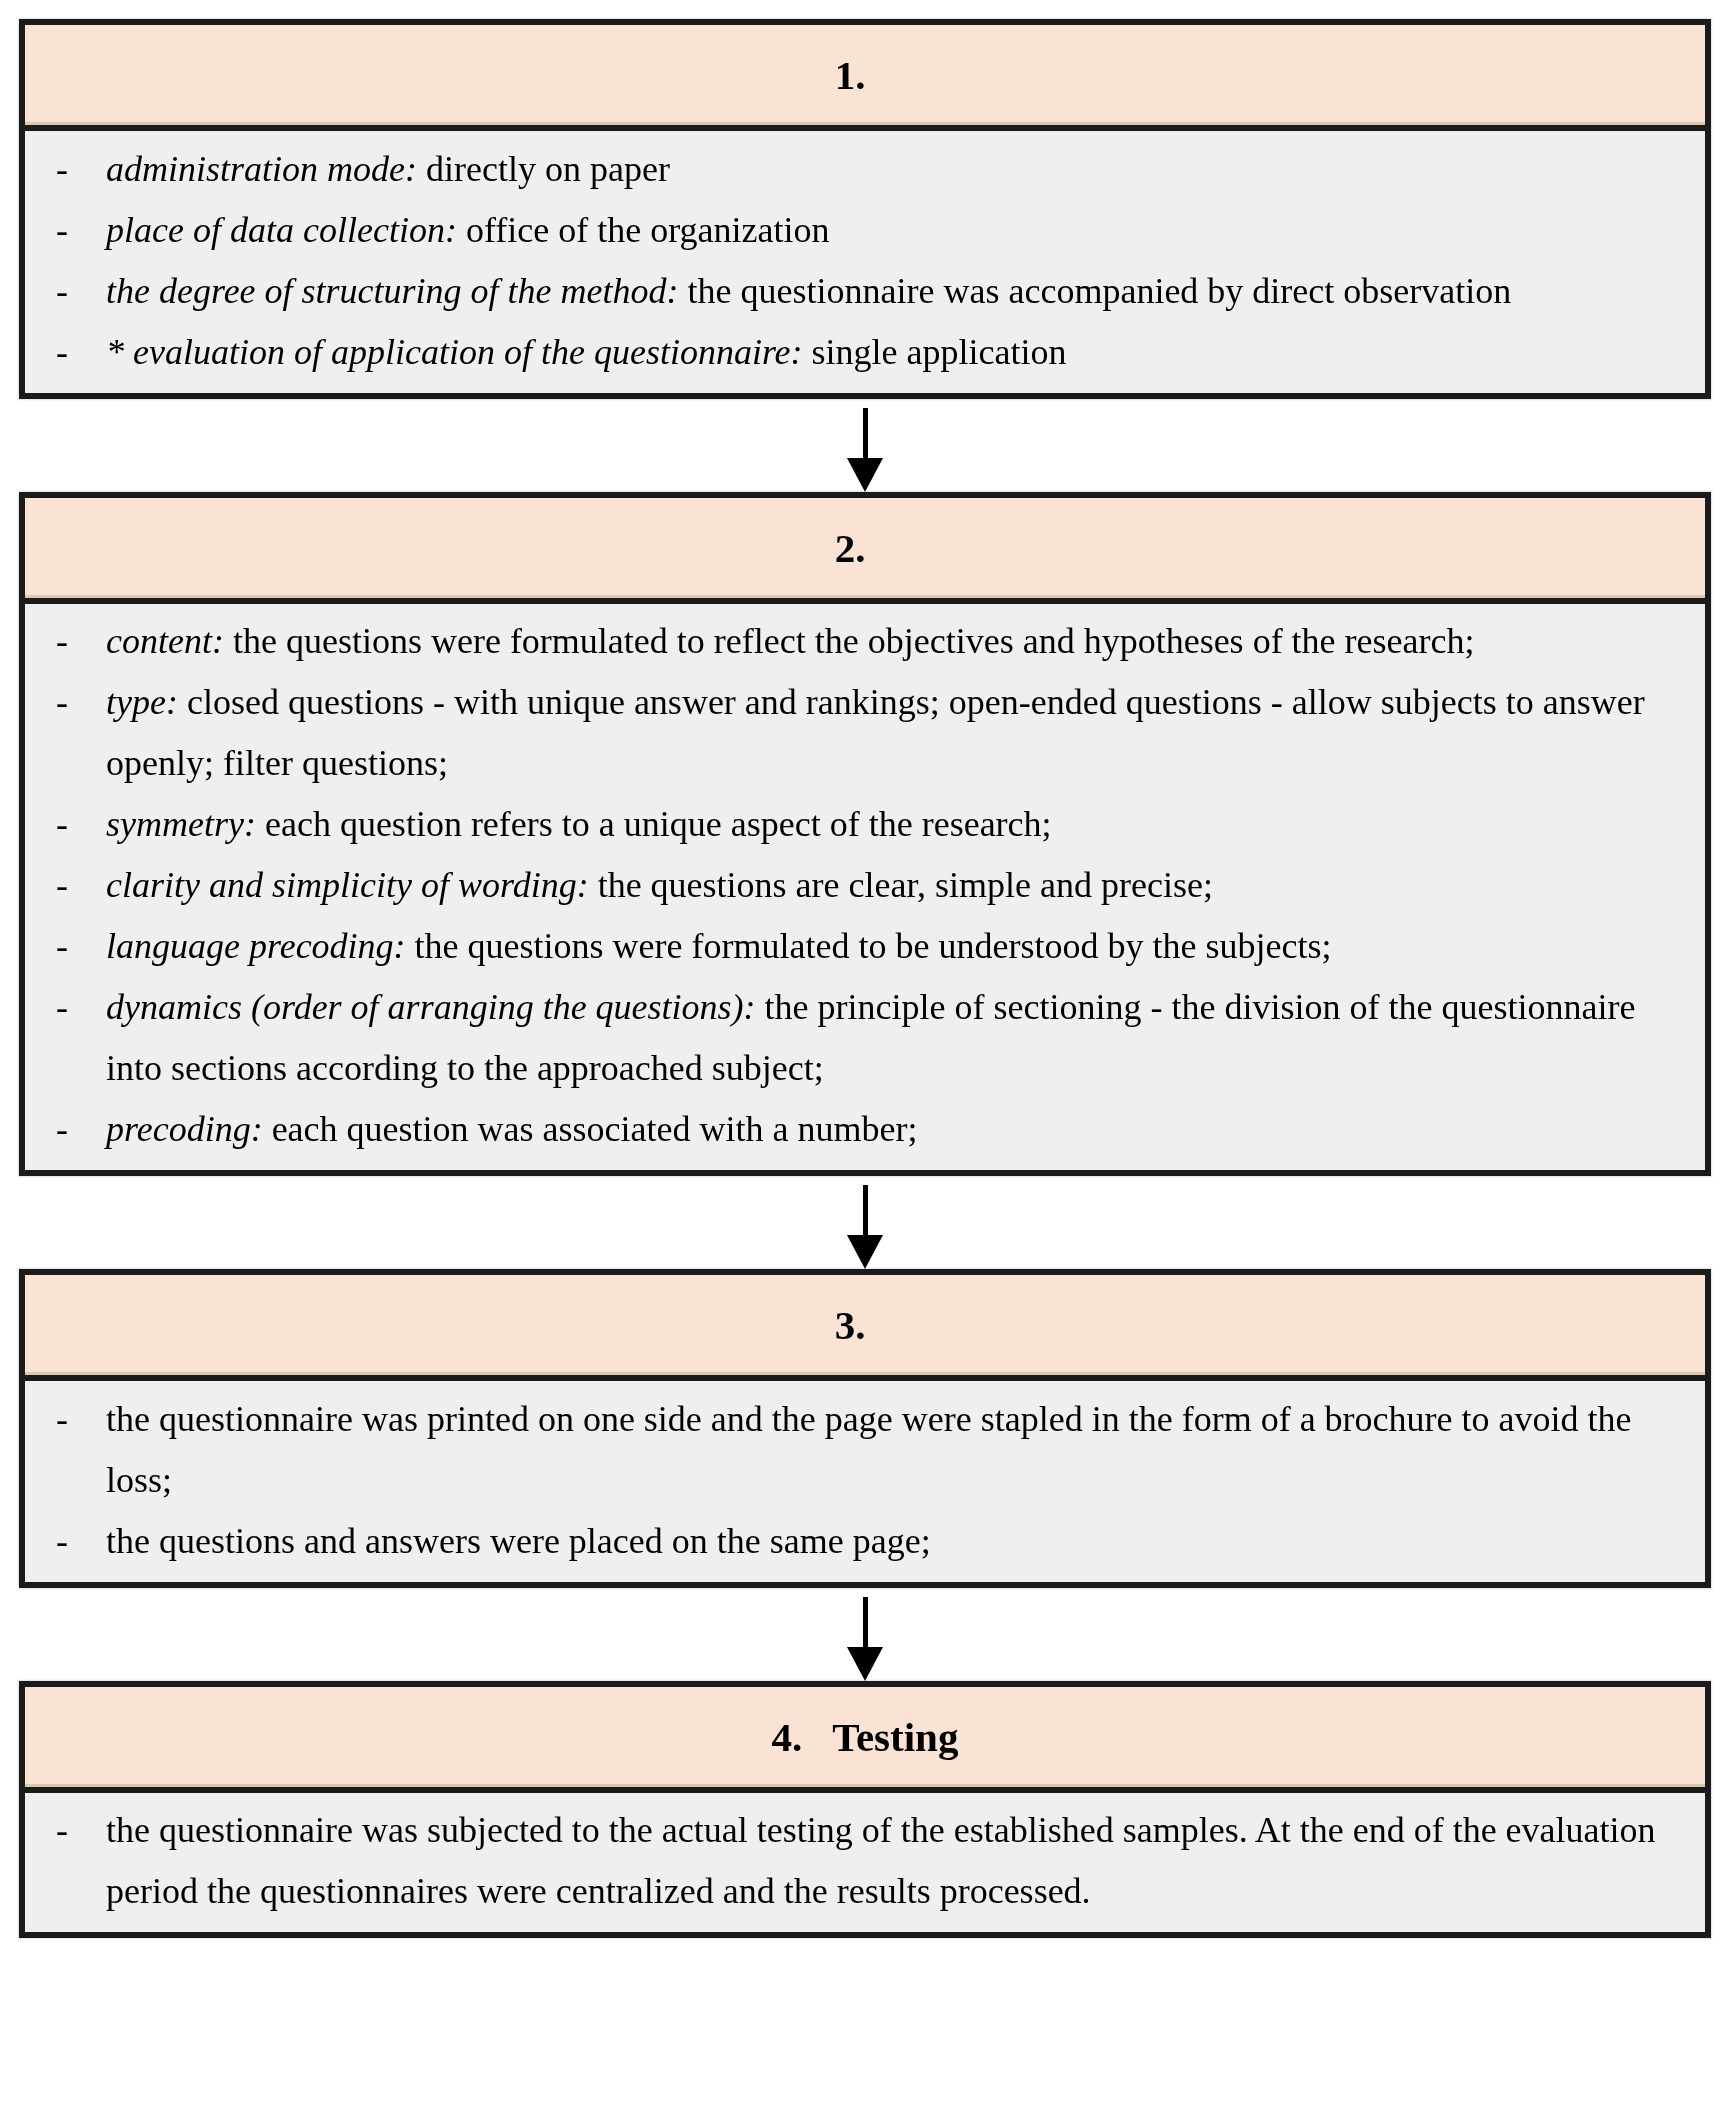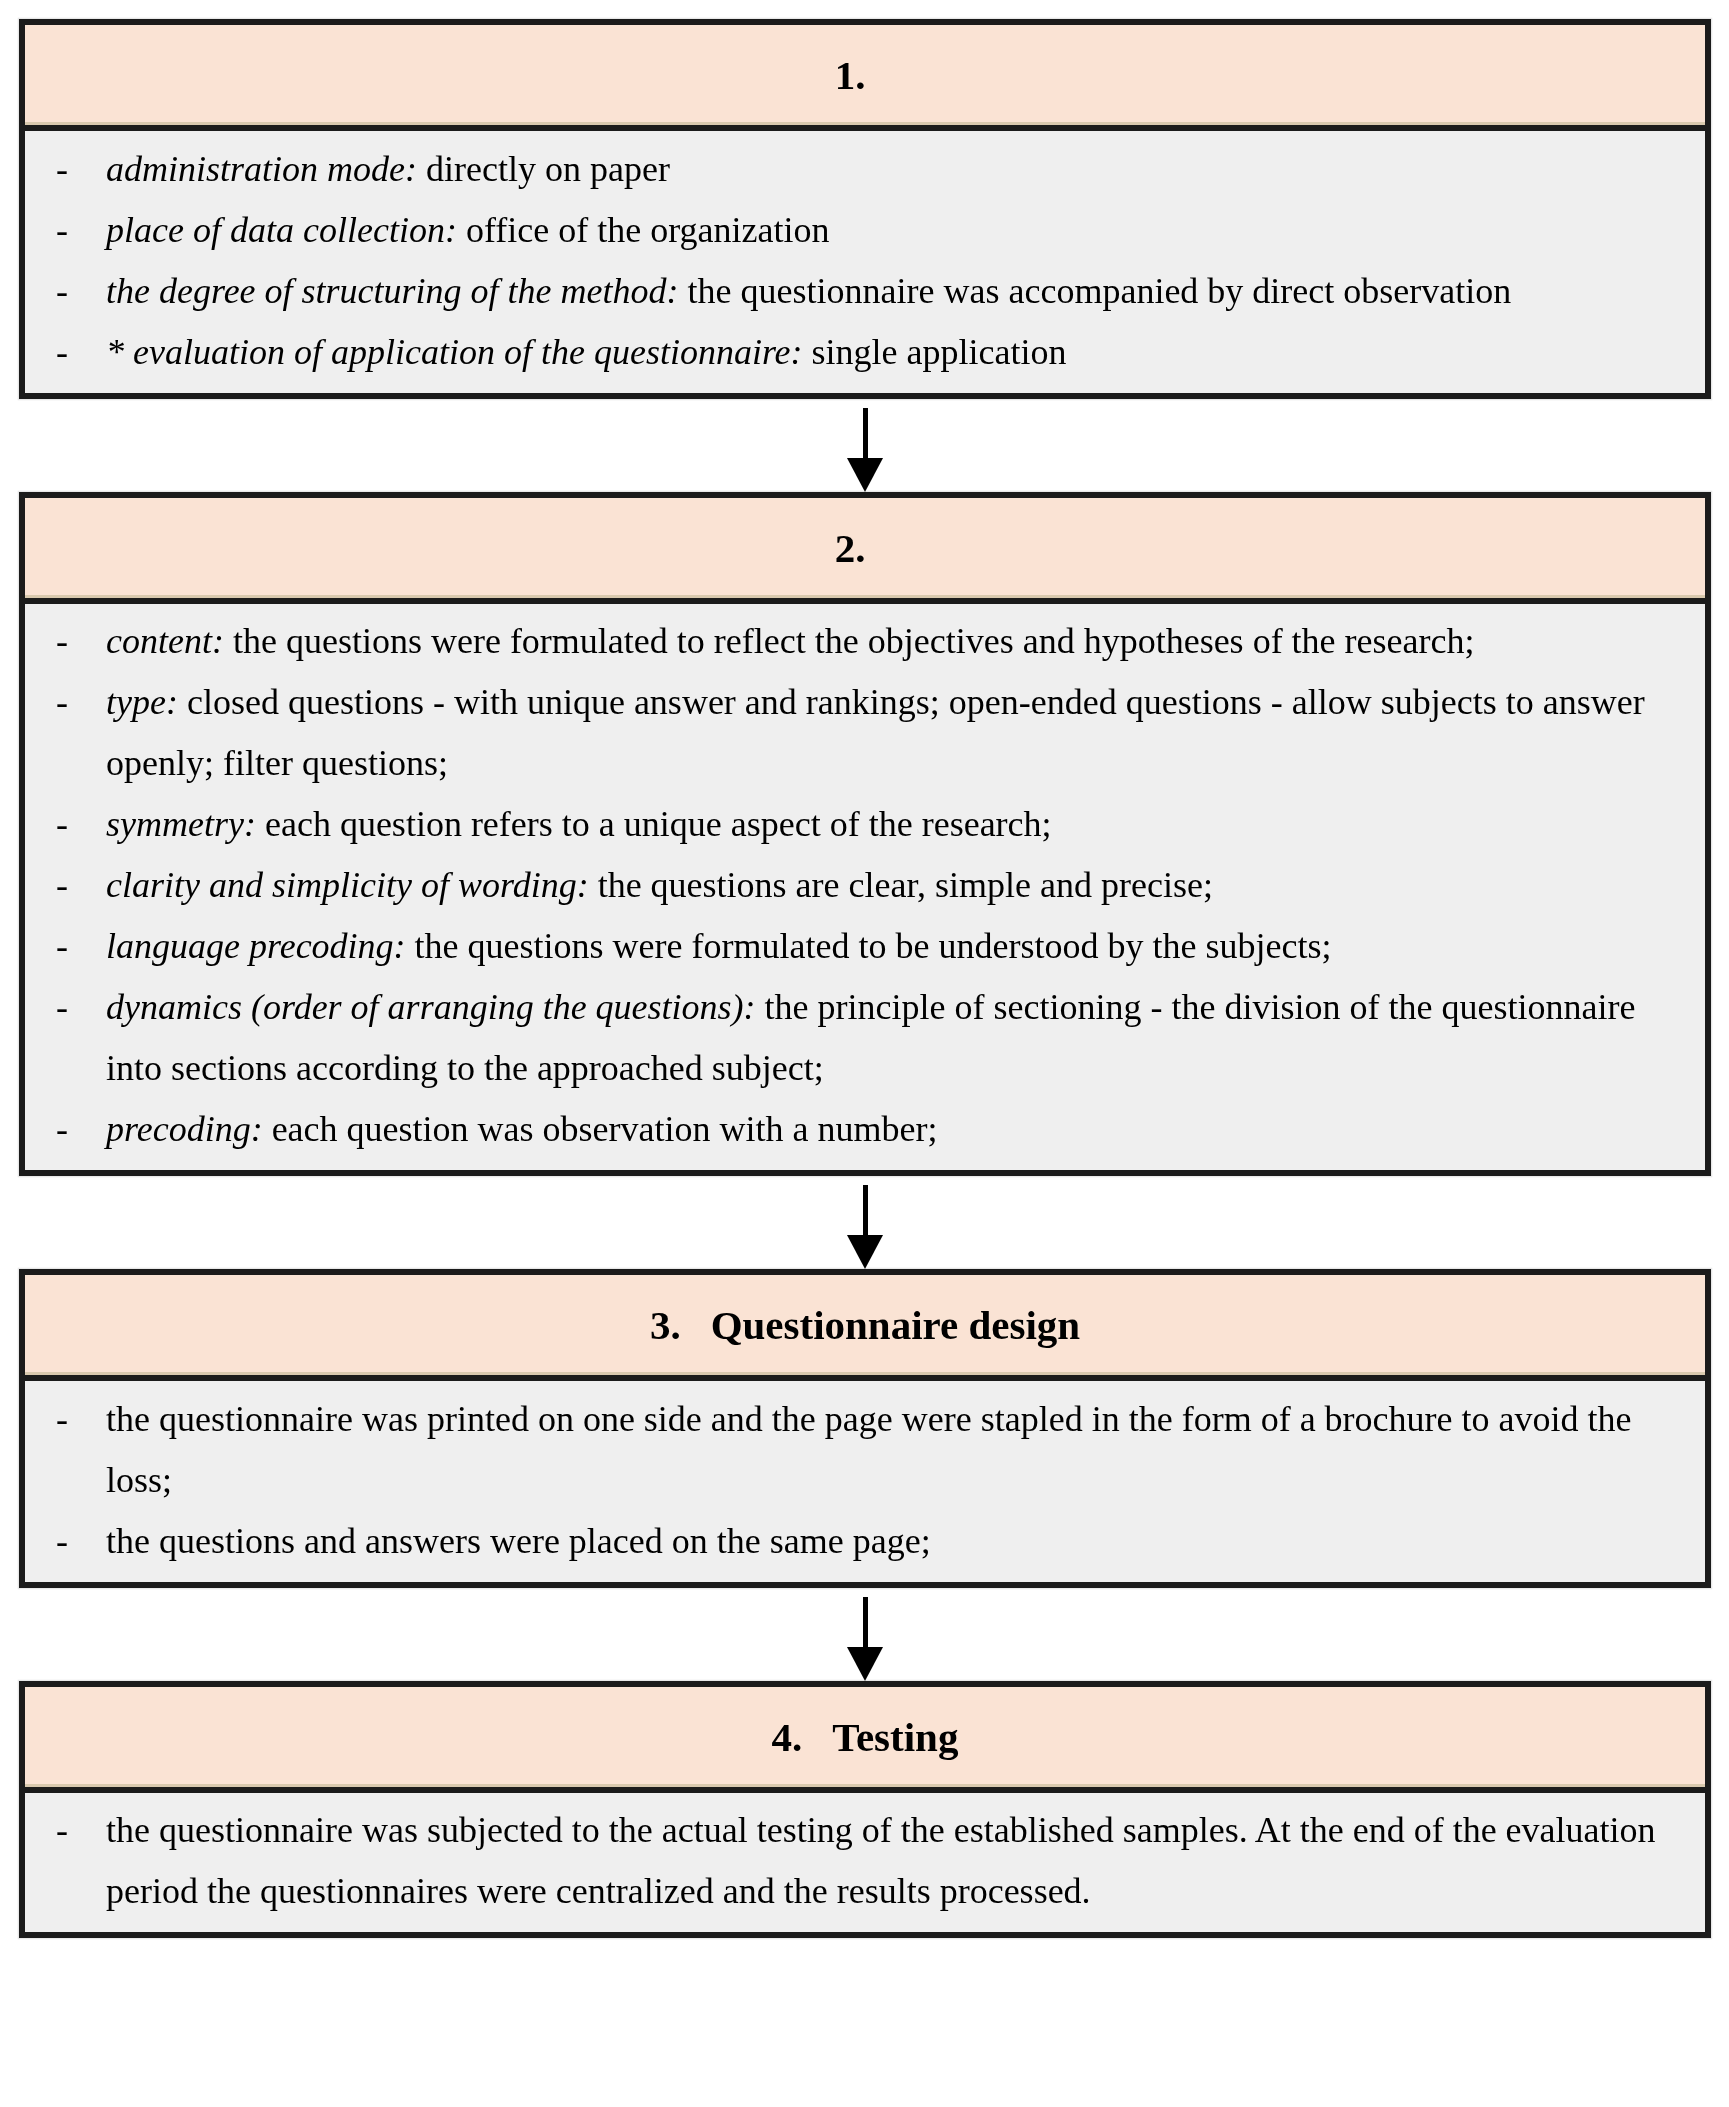--- a/index.html
+++ b/index.html
@@ -136,34 +136,33 @@
       <div class="item">
         <span class="dash">-</span>
         <span class="itext"><i class="lead">language precoding:</i> <span>the questions were formulated to be understood by the subjects;</span></span>
       </div>
       <div class="item">
         <span class="dash">-</span>
         <span class="itext"><i class="lead">dynamics (order of arranging the questions):</i> <span>the principle of sectioning - the division of the questionnaire into sections according to the approached subject;</span></span>
       </div>
       <div class="item">
         <span class="dash">-</span>
-        <span class="itext"><i class="lead">precoding:</i> <span>each question was observation with a number;</span></span>
+        <span class="itext"><i class="lead">precoding:</i> <span>each question was associated with a number;</span></span>
       </div>
     </div>
   </div>
 
   <div class="arrow-gap">
     <div class="arrow-shaft"></div>
     <div class="arrow-head"></div>
   </div>
 
   <div class="box">
     <div class="box-header">
       <span class="header-number">3.</span>
-      <span>Questionnaire design</span>
     </div>
     <div class="box-body">
       <div class="item">
         <span class="dash">-</span>
         <span class="itext"><span>the questionnaire was printed on one side and the page were stapled in the form of a brochure to avoid the loss;</span></span>
       </div>
       <div class="item">
         <span class="dash">-</span>
         <span class="itext"><span>the questions and answers were placed on the same page;</span></span>
       </div>

